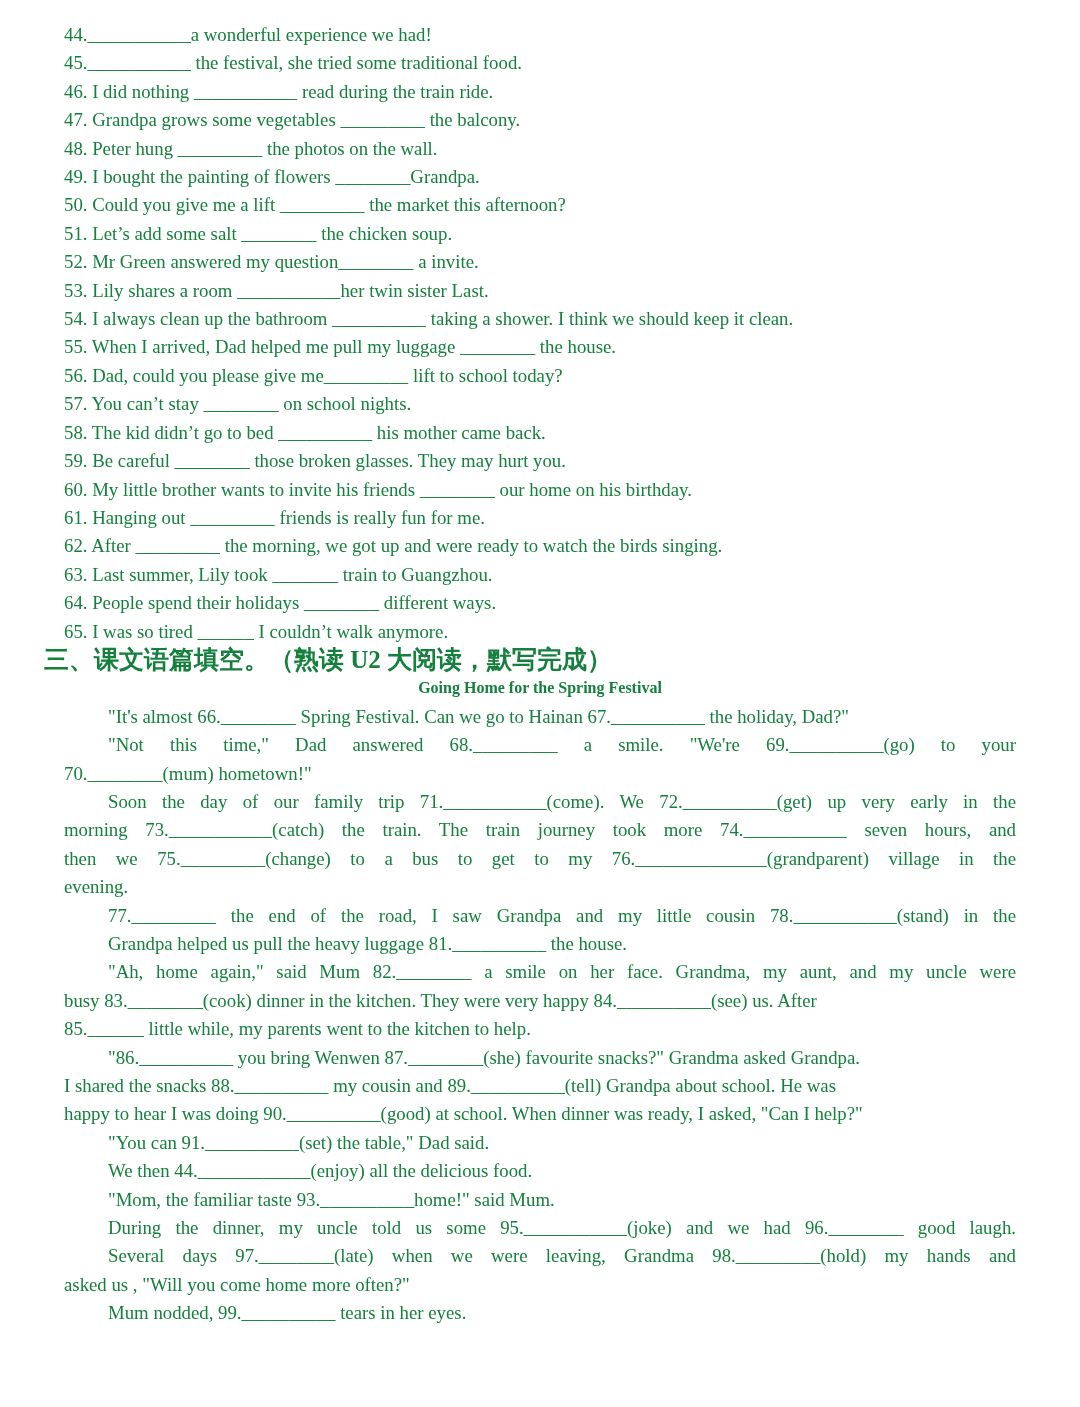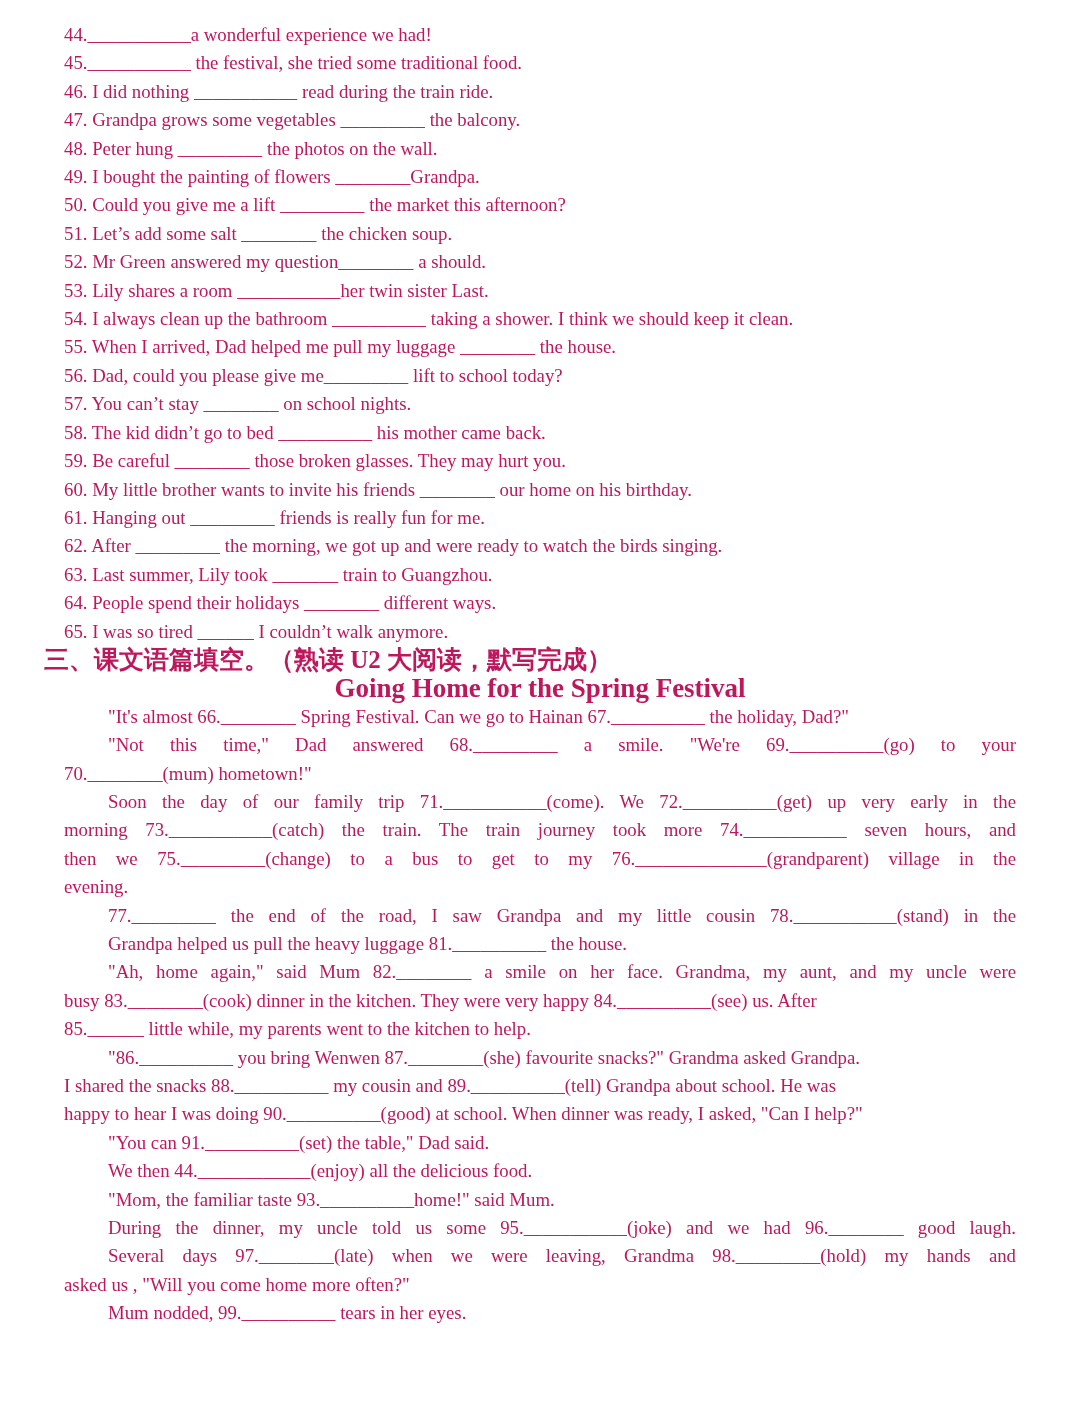--- a/index.html
+++ b/index.html
@@ -1,44 +1,44 @@
 <!DOCTYPE html>
 <html><head>
 <meta charset="utf-8">
 <style>
   html,body{margin:0;padding:0;background:#ffffff;}
   .page{
     width:1080px;height:1407px;box-sizing:border-box;
     padding:21px 64px 0 64px;
     font-family:"Liberation Serif", serif;
-    color:#be185d;font-size:18.8px;line-height:28.4px;
+    color:#15803d;font-size:18.8px;line-height:28.4px;
     overflow:hidden;
   }
   .item{white-space:pre;}
   .item b{font-weight:normal;}
   .heading{font-weight:bold;margin-left:-20px;font-size:25px;}
-  .title{font-weight:bold;text-align:center;font-size:27px;}
+  .title{font-weight:bold;text-align:center;font-size:16px;}
   .pline{white-space:pre;}
   .pline.indent{text-indent:44px;}
   .pline.justify{white-space:normal;text-align:justify;text-align-last:justify;}
 </style>
 </head>
 <body>
 
 <div class="page">
   <div id="exercise-list">
       <div class="item"><span>44.___________a wonderful experience we had!</span></div>
       <div class="item"><span>45.___________ the festival, she tried some traditional food.</span></div>
       <div class="item"><span>46. I did </span><b>nothing</b><span> ___________ read during the train ride.</span></div>
       <div class="item"><span>47. Grandpa grows some vegetables _________ </span><b>the balcony.</b></div>
       <div class="item"><span>48. Peter </span><b>hung</b><span> _________ </span><b>the photos</b><span> on the wall.</span></div>
       <div class="item"><span>49. I </span><b>bought</b><span> the painting of flowers ________Grandpa.</span></div>
       <div class="item"><span>50. Could you </span><b>give me a lift</b><span> _________ the market this afternoon?</span></div>
       <div class="item"><span>51. Let’s </span><b>add</b><span> some salt ________ the chicken soup.</span></div>
-      <div class="item"><span>52. Mr Green answered my question________ </span><b>a should</b><span>.</span></div>
+      <div class="item"><span>52. Mr Green answered my question________ </span><b>a invite</b><span>.</span></div>
       <div class="item"><span>53. Lily </span><b>shares</b><span> a room ___________her twin sister Last.</span></div>
       <div class="item"><span>54. I always clean up the bathroom __________ </span><b>taking a shower</b><span>. I think we should keep it clean.</span></div>
       <div class="item"><span>55. When I arrived, Dad helped me </span><b>pull my luggage</b><span> ________ </span><b>the house.</b></div>
       <div class="item"><span>56. Dad, could you please give me_________ lift to school today?</span></div>
       <div class="item"><span>57. You can’t </span><b>stay</b><span> ________ on school nights.</span></div>
       <div class="item"><b>58. The kid didn’t go to bed __________ his mother came back.</b></div>
       <div class="item"><span>59. </span><b>Be careful</b><span> ________ those broken glasses. They may hurt you.</span></div>
       <div class="item"><span>60. My little brother wants to </span><b>invite</b><span> his friends ________ our home on his birthday.</span></div>
       <div class="item"><span>61. </span><b>Hanging out</b><span> _________ </span><b>friends</b><span> is really fun for me.</span></div>
       <div class="item"><span>62. </span><b>After</b><span> _________ </span><b>the morning,</b><span> we got up and were ready to watch the birds singing.</span></div>

